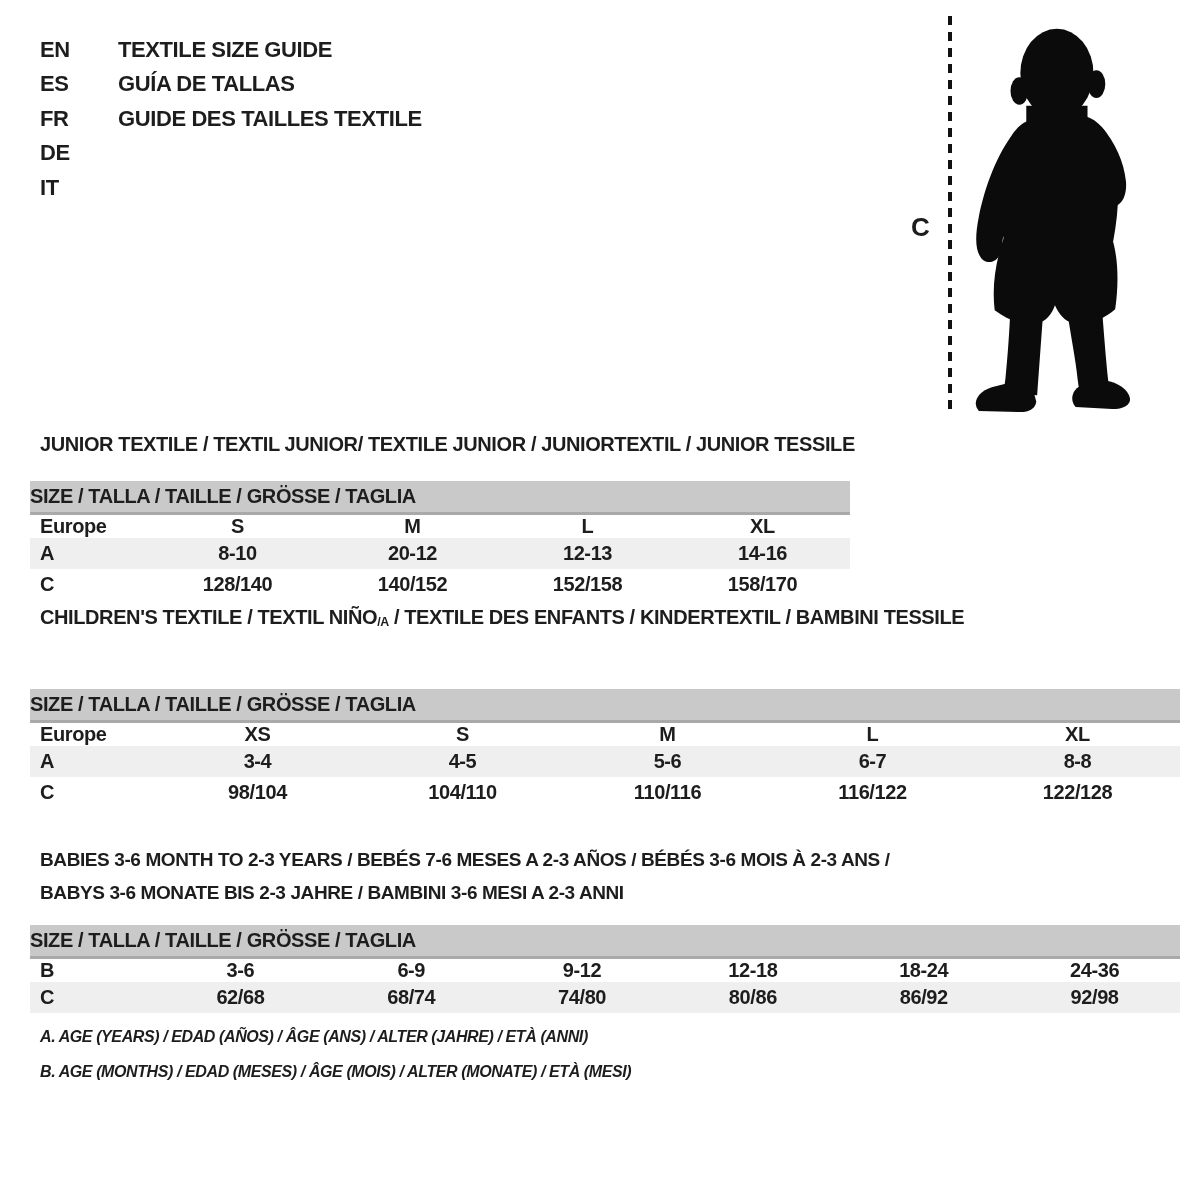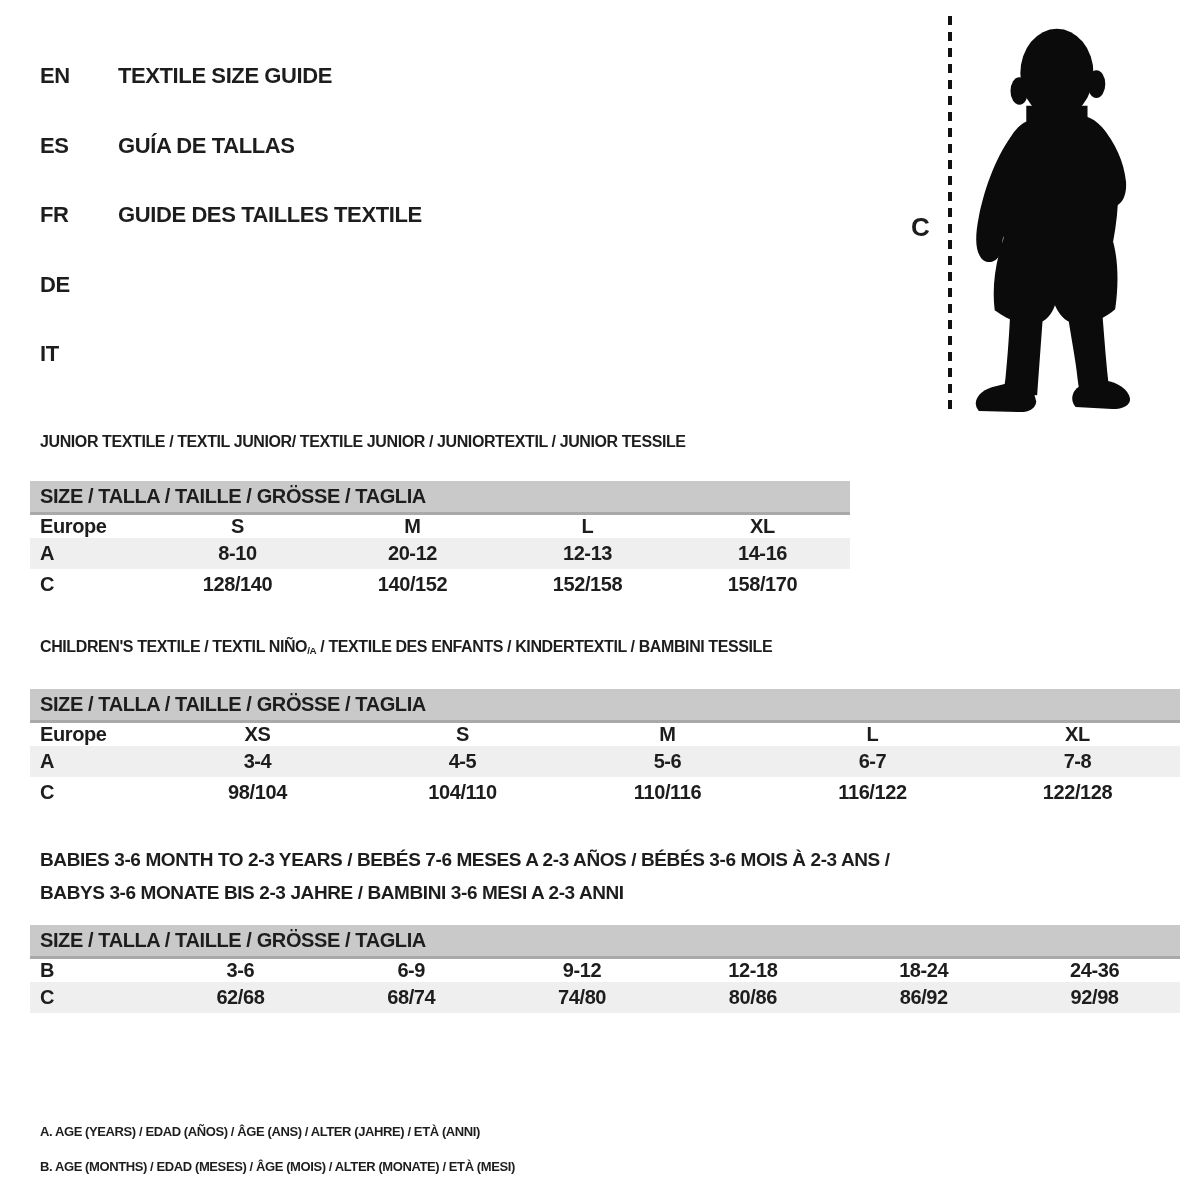--- a/index.html
+++ b/index.html
@@ -7,54 +7,54 @@
   }
   *{margin:0;padding:0;box-sizing:border-box;}
   html,body{background:#ffffff;}
   body{
     width:1200px;height:1200px;position:relative;overflow:hidden;
     font-family:"Liberation Sans",sans-serif;color:var(--ink);
     font-weight:bold;letter-spacing:-0.4px;
   }
   
   .langs{position:absolute;left:40px;top:28px;}
-  .lang-row{display:flex;height:34.6px;align-items:flex-start;font-size:22px;margin-top:35px;}
+  .lang-row{display:flex;height:34.6px;align-items:flex-end;font-size:22px;}
   .lang-code{width:78px;}
   
   .measure-line{
     position:absolute;left:948px;top:16px;width:4px;height:400px;
     background:repeating-linear-gradient(to bottom,#111 0px,#111 9px,transparent 9px,transparent 16px);
   }
   .measure-label{position:absolute;left:911px;top:212px;font-size:26px;}
   .baby{position:absolute;left:963px;top:12px;}
   .baby svg{display:block;}
   .baby path,.baby ellipse{fill:var(--sil);}
   
-  .sec-title{position:absolute;left:40px;font-size:16px;white-space:nowrap;}
+  .sec-title{position:absolute;left:40px;font-size:20px;white-space:nowrap;}
   .sub{font-size:0.62em;vertical-align:-0.18em;}
   
   .size-table{
     position:absolute;left:30px;border-collapse:collapse;table-layout:fixed;
     font-size:20px;font-weight:bold;color:var(--ink);
   }
   .size-table td{padding:0;height:32px;vertical-align:middle;text-align:center;white-space:nowrap;}
   .size-table td.lbl{text-align:left;padding-left:10px;}
   tr.size-bar td{
     background:var(--bar);border-bottom:3px solid var(--bar-edge);
-    text-align:left;padding-left:10px;height:32px;
+    text-align:left;padding-left:0;height:32px;
   }
   tr.stripe td{background:var(--stripe);height:31px;}
   tr.r1 td{height:16px;}
   .t1{top:481px;width:820px;}
   .t2{top:689px;width:1150px;}
   .t3{top:925px;width:1150px;}
   .t1 .c-lbl{width:120px;}
   .t2 .c-lbl,.t3 .c-lbl{width:125px;}
   
-  .legend{position:absolute;left:40px;top:1114px;font-size:13px;}
+  .legend{position:absolute;left:40px;top:1019px;font-size:16px;font-style:italic;}
   .legend-line{height:35.3px;display:flex;align-items:center;white-space:nowrap;}
 </style>
 </head>
 <body>
 
 <div class="langs">
   <div class="lang-row">
     <span class="lang-code">EN</span>
     <span class="lang-label">TEXTILE SIZE GUIDE</span>
   </div>
@@ -125,21 +125,21 @@
   <tr>
     <td class="lbl">C</td>
     <td>128/140</td>
     <td>140/152</td>
     <td>152/158</td>
     <td>158/170</td>
   </tr>
   </tbody>
 </table>
 
-<div class="sec-title" style="top:638px;"><span>CHILDREN'S TEXTILE / TEXTIL NIÑO</span><span class="sub">/A</span><span> / TEXTILE DES ENFANTS / KINDERTEXTIL / BAMBINI TESSILE</span></div>
+<div class="sec-title" style="top:606px;"><span>CHILDREN'S TEXTILE / TEXTIL NIÑO</span><span class="sub">/A</span><span> / TEXTILE DES ENFANTS / KINDERTEXTIL / BAMBINI TESSILE</span></div>
 <table class="size-table t2">
   <colgroup>
       <col class="c-lbl">
       <col>
       <col>
       <col>
       <col>
       <col>
     </colgroup>
   <tbody>
@@ -153,21 +153,21 @@
     <td>M</td>
     <td>L</td>
     <td>XL</td>
   </tr>
   <tr class="stripe">
     <td class="lbl">A</td>
     <td>3-4</td>
     <td>4-5</td>
     <td>5-6</td>
     <td>6-7</td>
-    <td>7-8</td>
+    <td>8-8</td>
   </tr>
   <tr>
     <td class="lbl">C</td>
     <td>98/104</td>
     <td>104/110</td>
     <td>110/116</td>
     <td>116/122</td>
     <td>122/128</td>
   </tr>
   </tbody>

